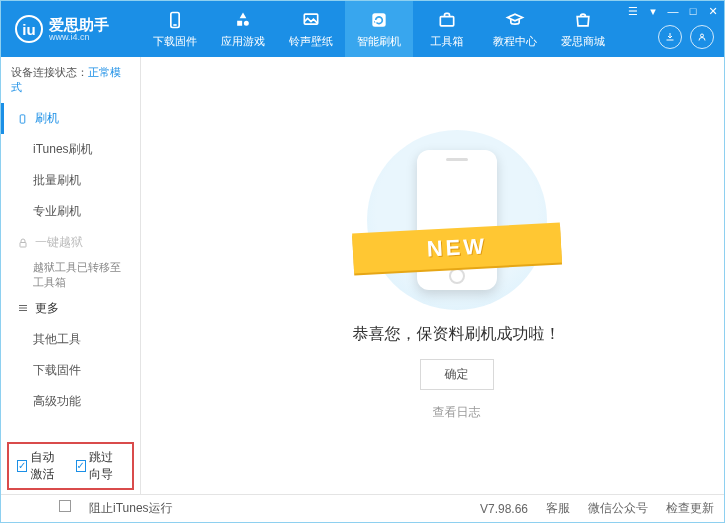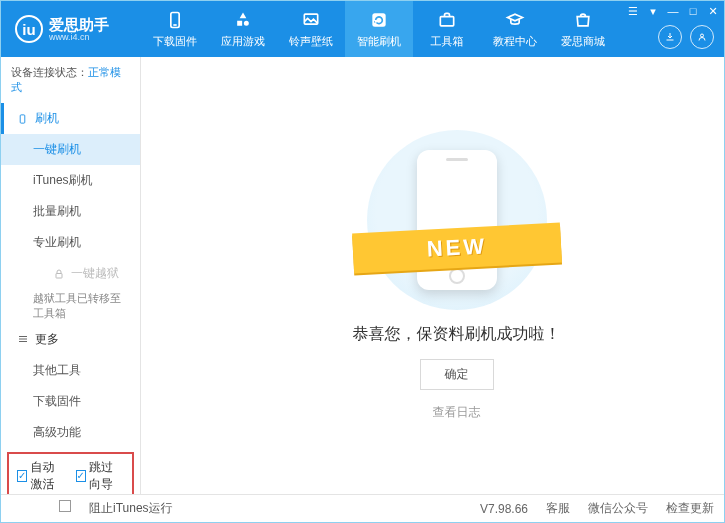--- a/index.html
+++ b/index.html
@@ -21,21 +21,21 @@
   .circle-btn { width:24px;height:24px;border:1.5px solid rgba(255,255,255,.8);border-radius:50%;display:flex;align-items:center;justify-content:center;}
 
   .body { flex:1; display:flex; min-height:0;gap:48px; }
   .sidebar { width:140px; border-right:1px solid #e4e4e4; display:flex; flex-direction:column; position:relative; overflow:hidden;}
   .dev-status { padding:8px 10px; font-size:11px; color:#555;}
   .dev-status b { color:#1b8fe6; font-weight:normal;}
   .sgroup-head { display:flex; align-items:center; gap:6px; padding:7px 12px; font-size:12px; color:#333; border-left:3px solid transparent;}
   .sgroup-head.on { border-left:3px solid #1b8fe6; color:#1b8fe6;}
   .sitem { padding:7px 10px 7px 32px; font-size:12px; color:#555; cursor:pointer;}
   .sitem.active { background:#dceefb; color:#1b8fe6; }
-  .lock-head { color:#bbb;margin-left:36px; }
+  .lock-head { color:#bbb; }
   .note { font-size:11px; color:#888; padding:2px 10px 2px 32px; line-height:1.4;}
   .sb-flex { flex:1; }
   .check-row { border:2px solid #d94b4b; padding:5px 8px; margin:4px 6px; display:flex; gap:10px; font-size:12px; }
   .chk { display:flex; align-items:center; gap:3px; color:#333;}
   .chk .box { width:12px;height:12px;border:1px solid #1b8fe6;display:flex;align-items:center;justify-content:center;color:#1b8fe6;font-size:10px;line-height:1;}
 
   .main { flex:1; display:flex; flex-direction:column; min-width:0;}
   .content { flex:1; display:flex; flex-direction:column; align-items:center; justify-content:center; gap:14px;}
   .illus { width:180px; height:180px; border-radius:50%; background:radial-gradient(circle at 50% 45%, #e9f6fd 60%, #d5eefb 100%); position:relative; display:flex; align-items:center; justify-content:center; }
   .phone { width:80px; height:140px; background:#fff; border-radius:12px; box-shadow:0 4px 12px rgba(0,0,0,.15);}
@@ -147,21 +147,20 @@
       </div>
 
       <div class="sgroup-head on">
         <span class="groupico">
             <svg width="11" height="14" viewBox="0 0 24 24" fill="none" stroke="#1b8fe6" stroke-width="2">
               <rect x="7" y="3" width="10" height="18" rx="2"></rect>
             </svg>
           </span>
         <span>刷机</span>
       </div>
-      <div class="sitem active">一键刷机</div>
       <div class="sitem">iTunes刷机</div>
       <div class="sitem">批量刷机</div>
       <div class="sitem">专业刷机</div>
 
       <div class="sgroup-head lock-head">
         <span class="groupico">
             <svg width="12" height="12" viewBox="0 0 24 24" fill="none" stroke="#bbb" stroke-width="2">
               <rect x="6" y="11" width="12" height="9" rx="1"></rect>
               <path d="M8 11 V8 a4 4 0 018 0v3"></path>
             </svg>

